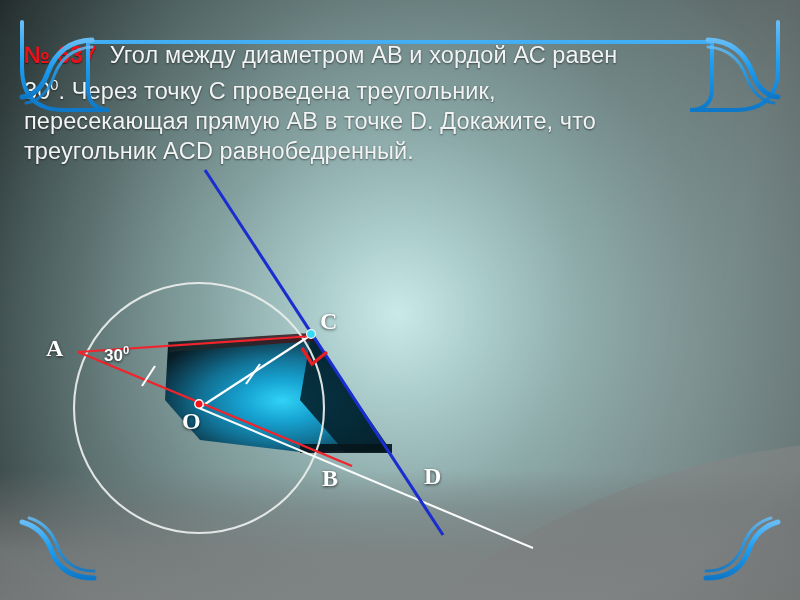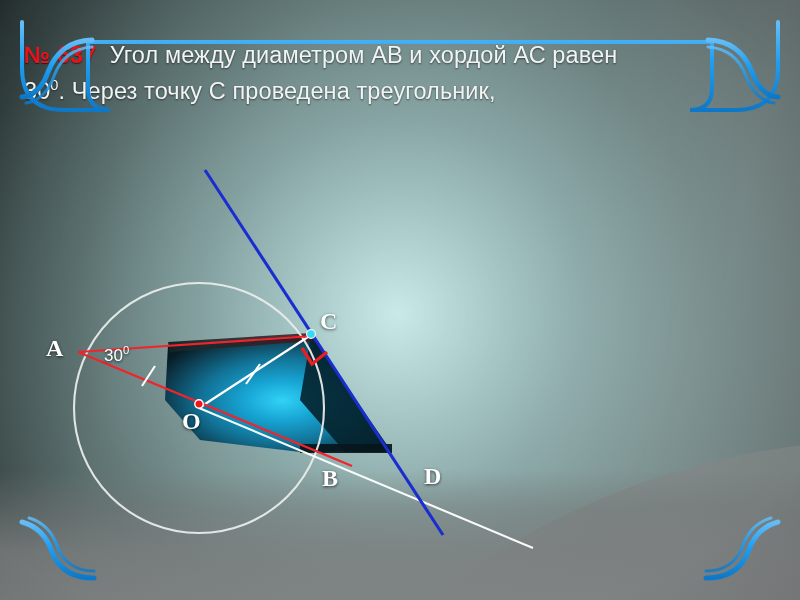--- a/index.html
+++ b/index.html
@@ -151,21 +151,21 @@
     font-family: "Liberation Serif", serif;
     font-weight: bold;
     font-size: 24px;
     text-shadow: 0 1px 3px rgba(0,0,0,0.7);
     user-select: none;
   }
   .ang-label {
     position: absolute;
     color: #ffffff;
     font-family: "Liberation Sans", sans-serif;
-    font-weight: normal;
+    font-weight: bold;
     font-size: 17px;
     text-shadow: 0 1px 3px rgba(0,0,0,0.75);
     user-select: none;
   }
   .ang-label .sup { font-size: 0.66em; vertical-align: super; }
 </style>
 </head>
 <body>
 
 <div id="slide">
@@ -230,21 +230,22 @@
   <div class="pt-label" style="left:424px; top:463px;">D</div>
   <div class="pt-label" style="left:182px; top:408px;">O</div>
 
   <div class="ang-label" style="left:104px; top:344px;">
     <span>30</span><span class="sup">0</span>
   </div>
 
   <div class="title-block">
     <span class="task-no">№ 637</span>&nbsp;&nbsp;<span>Угол между диаметром АВ и хордой АС равен</span><br>
     <span>30</span><span class="sup">0</span><span>. Через точку С проведена треугольник,</span><br>
-    <br>
+    <span>пересекающая прямую АВ в точке D. Докажите, что</span><br>
+    <span>треугольник ACD равнобедренный.</span>
   </div>
 
   <svg class="frame-svg" viewBox="0 0 800 600" xmlns="http://www.w3.org/2000/svg">
     <defs>
       <linearGradient id="blueStroke" x1="0" y1="0" x2="0" y2="1">
         <stop offset="0%" stop-color="#66bdf6"></stop>
         <stop offset="45%" stop-color="#1f9ff2"></stop>
         <stop offset="100%" stop-color="#0e78c8"></stop>
       </linearGradient>
     </defs>

